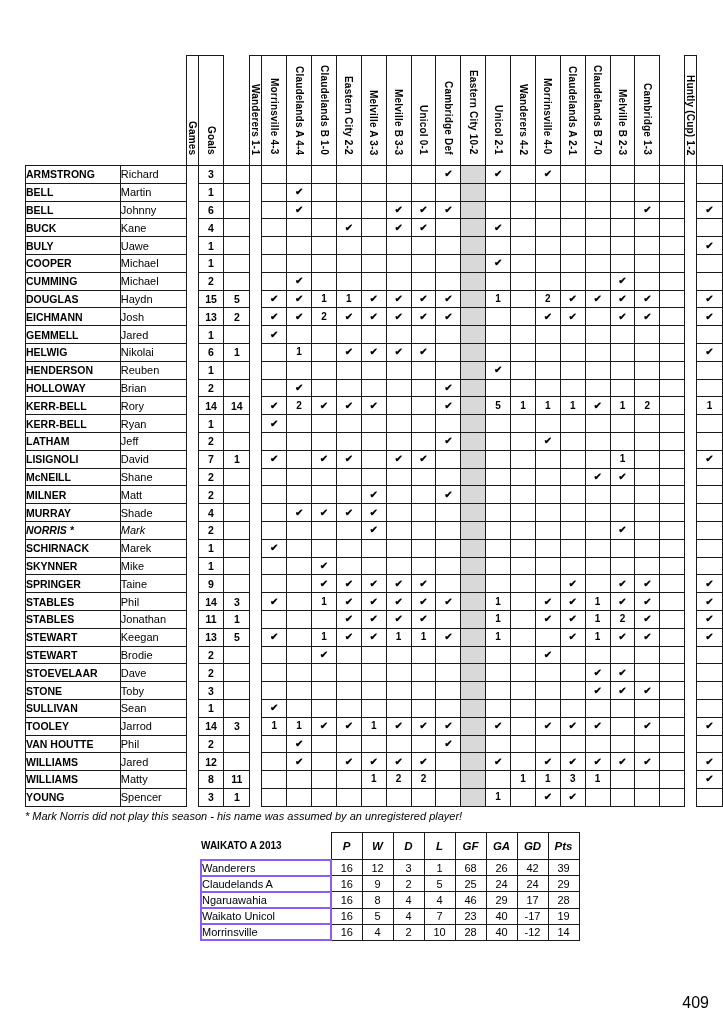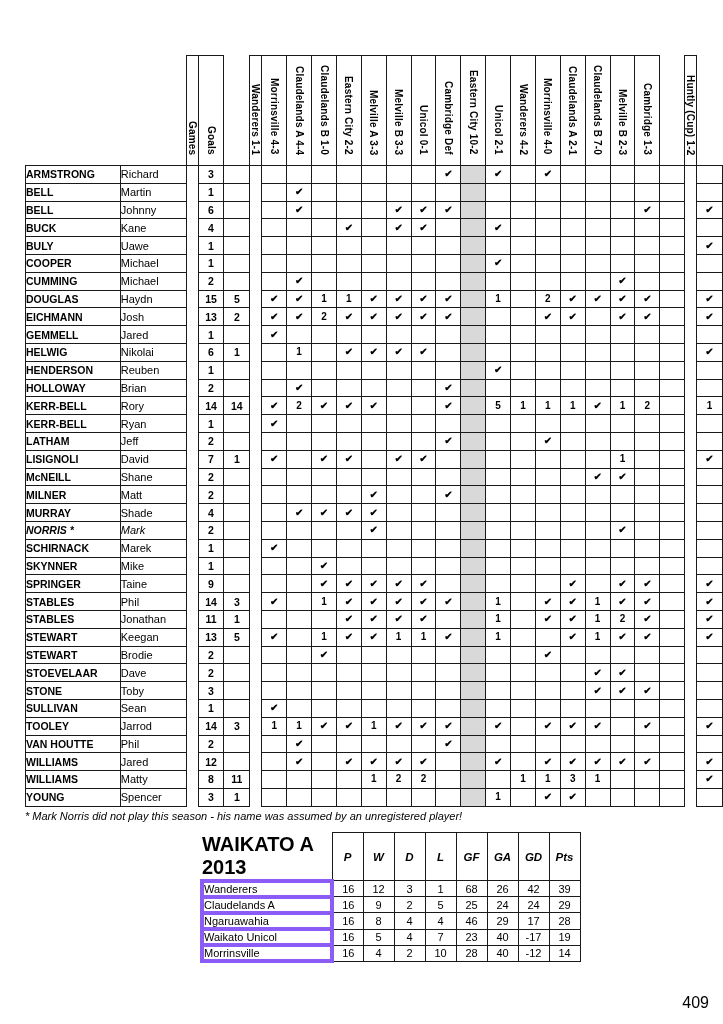--- a/index.html
+++ b/index.html
@@ -40,24 +40,24 @@
   
   .footnote{
     position:absolute;left:25px;top:810px;font-size:11px;font-style:italic;white-space:nowrap;
   }
   
   .league-table{
     position:absolute;left:200px;top:832px;border-collapse:collapse;table-layout:fixed;
   }
   .league-table td,.league-table th{padding:0;overflow:hidden;}
   .lg-hdr-row{height:27px;}
-  .lg-title{font-weight:bold;font-size:20px;text-align:left;padding-left:8px;border:none;}
+  .lg-title{font-weight:bold;font-size:10px;text-align:left;padding-left:8px;border:none;}
   .lg-h{border:1px solid #1a1a1a;font-style:italic;font-weight:bold;font-size:11.5px;text-align:center;}
   .lg-row{height:16.2px;}
-  .lg-team{border:4px solid #8b5cf6;font-size:11px;text-align:left;padding-left:7px;white-space:nowrap;}
+  .lg-team{border:2px solid #8b5cf6;font-size:11px;text-align:left;padding-left:7px;white-space:nowrap;}
   .lg-val{border:1px solid #1a1a1a;font-size:11px;text-align:center;}
   .lg-bold td{font-weight:normal;margin-top:40px;}
   
   .page-num{position:absolute;right:14px;bottom:12px;font-size:16px;}
 </style>
 </head>
 <body>
 
 <div class="page">
 

